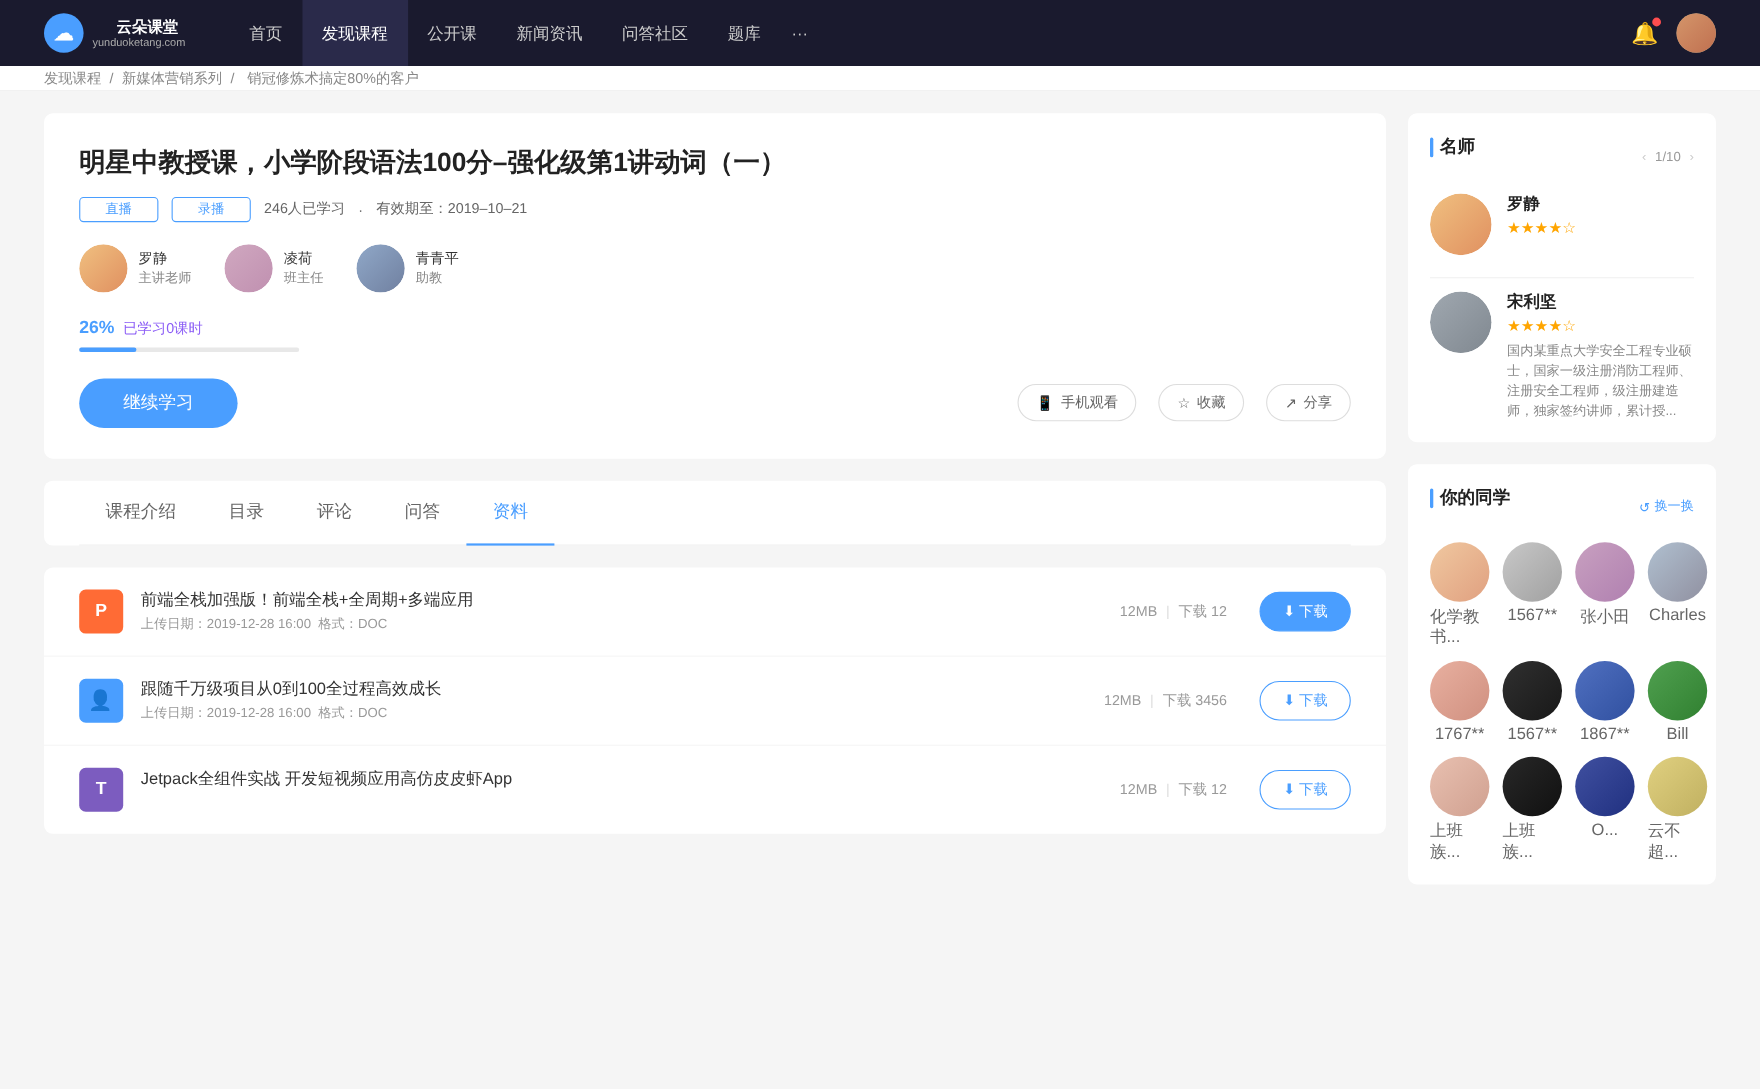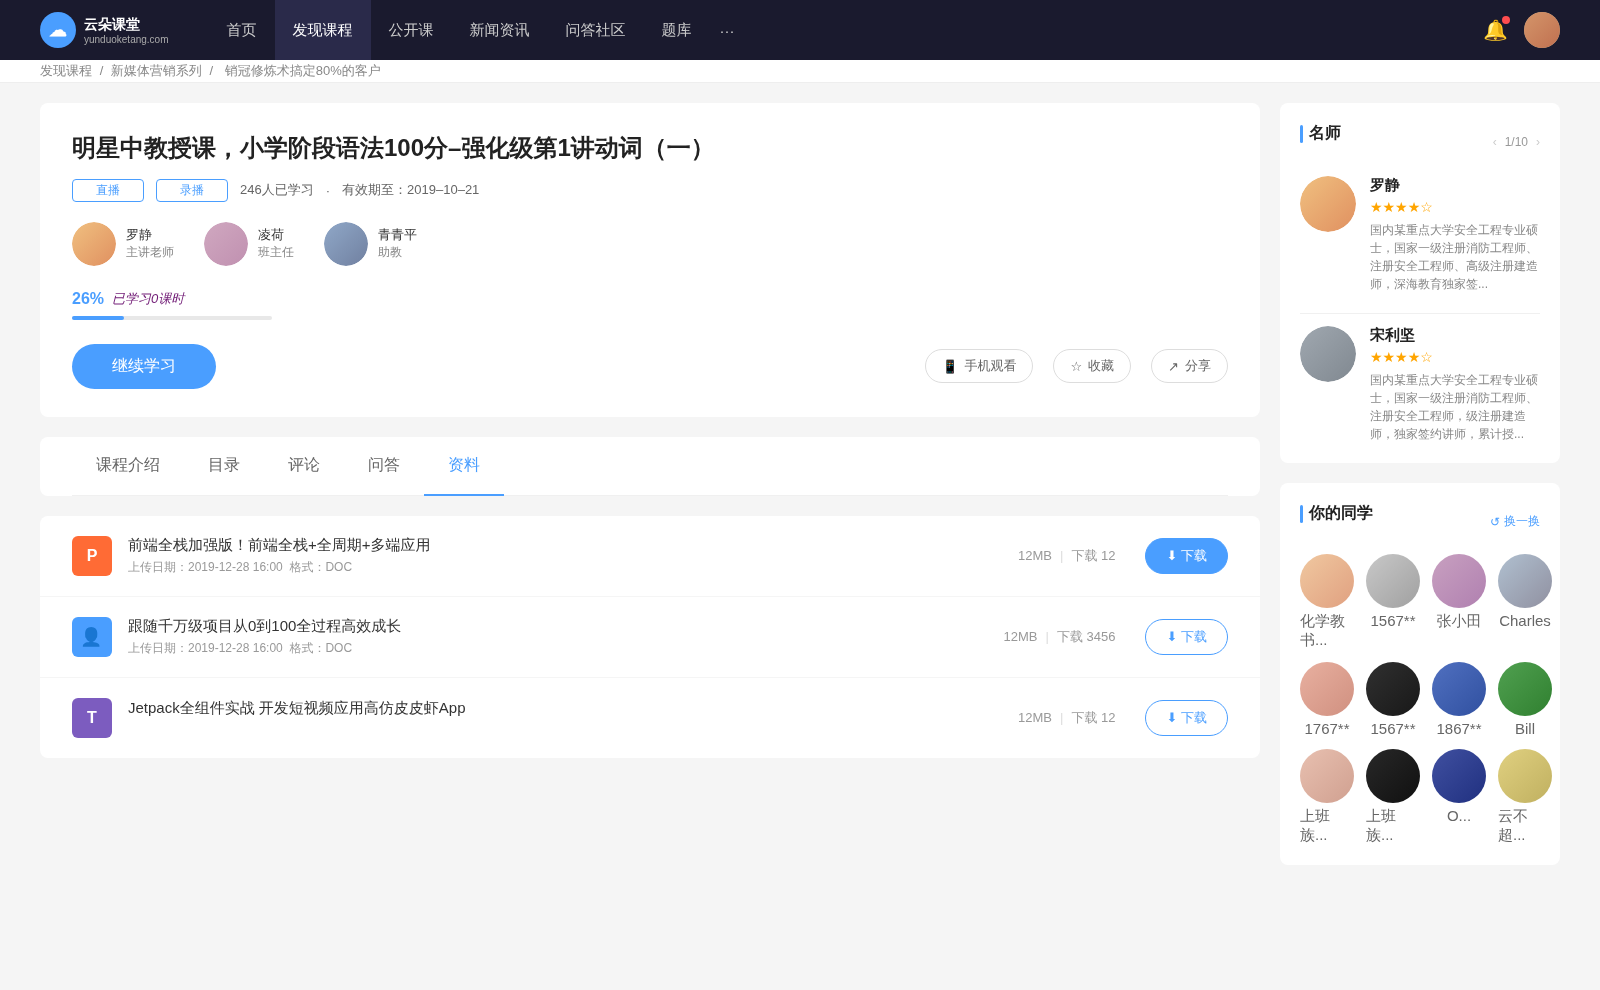--- a/index.html
+++ b/index.html
@@ -39,21 +39,21 @@
     .badge-record { color: #4a9eff; border-color: #4a9eff; }
     .teachers { display: flex; gap: 30px; margin-bottom: 24px; }
     .teacher-item { display: flex; align-items: center; gap: 10px; }
     .teacher-avatar { width: 44px; height: 44px; border-radius: 50%; overflow: hidden; }
     .teacher-info { font-size: 13px; }
     .teacher-name { font-weight: 500; color: #333; }
     .teacher-role { color: #888; font-size: 12px; }
     .progress-section { margin-bottom: 24px; }
     .progress-label { display: flex; align-items: center; gap: 8px; font-size: 14px; margin-bottom: 8px; }
     .progress-percent { color: #4a9eff; font-weight: bold; font-size: 16px; }
-    .progress-text { color: #701a75; font-size: 13px; font-style: italic; }
+    .progress-text { color: #8b5cf6; font-size: 13px; }
     .progress-bar-bg { height: 4px; background: #e8e8e8; border-radius: 2px; width: 200px; }
     .progress-bar-fill { height: 4px; background: #4a9eff; border-radius: 2px; }
     .course-actions { display: flex; align-items: center; gap: 20px; justify-content: flex-end; }
     .btn-continue { background: #4a9eff; color: white; border: none; border-radius: 24px; padding: 12px 40px; font-size: 16px; cursor: pointer; font-weight: 500; }
     .action-btns { display: flex; gap: 20px; margin-left: auto; }
     .action-btn { display: flex; align-items: center; gap: 6px; color: #666; cursor: pointer; font-size: 13px; border: 1px solid #ddd; border-radius: 20px; padding: 7px 16px; }
 
     
     .tabs-card { background: white; border-radius: 8px; padding: 0 32px; margin-bottom: 20px; }
     .tabs { display: flex; gap: 0; border-bottom: 1px solid #f0f0f0; }
@@ -114,21 +114,21 @@
 
     .sidebar-title-row { display: flex; align-items: center; margin-bottom: 16px; }
   </style>
 </head>
 <body>
 
 <header class="header">
   <div class="logo">
     <div class="logo-icon">☁</div>
     <div>
-      <div style="font-size:14px;color:white;font-weight:bold;">云朵课堂</div>
+      <div style="font-size:14px;color:white;font-weight:bold;margin-left:22px;">云朵课堂</div>
       <div style="font-size:10px;color:#aaa;">yunduoketang.com</div>
     </div>
   </div>
   <nav>
     <div class="nav-item">首页</div>
     <div class="nav-item active">发现课程</div>
     <div class="nav-item">公开课</div>
     <div class="nav-item">新闻资讯</div>
     <div class="nav-item">问答社区</div>
     <div class="nav-item">题库</div>
@@ -304,21 +304,20 @@
         </div>
       </div>
 
       <div class="teacher-card">
         <div class="teacher-card-avatar">
           <div style="width:100%;height:100%;border-radius:50%;background:linear-gradient(135deg,#f0c080,#e09060);"></div>
         </div>
         <div class="teacher-card-info">
           <div class="teacher-card-name">罗静</div>
           <div class="stars">★★★★☆</div>
-          <div class="teacher-desc">国内某重点大学安全工程专业硕士，国家一级注册消防工程师、注册安全工程师、高级注册建造师，深海教育独家签...</div>
         </div>
       </div>
 
       <div style="height:1px;background:#f0f0f0;margin:12px 0;"></div>
 
       <div class="teacher-card">
         <div class="teacher-card-avatar">
           <div style="width:100%;height:100%;border-radius:50%;background:linear-gradient(135deg,#a0a8b0,#808890);display:flex;align-items:center;justify-content:center;"></div>
         </div>
         <div class="teacher-card-info">

